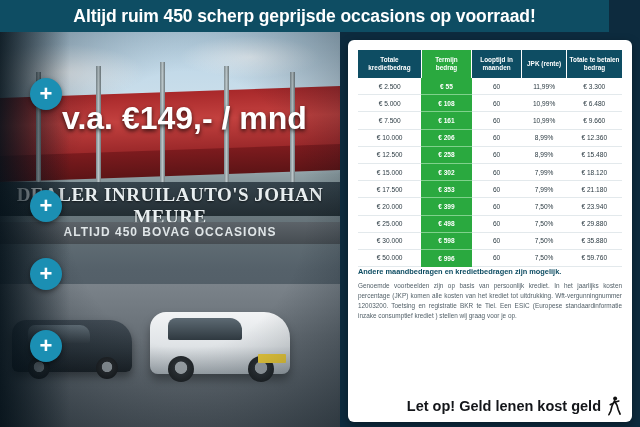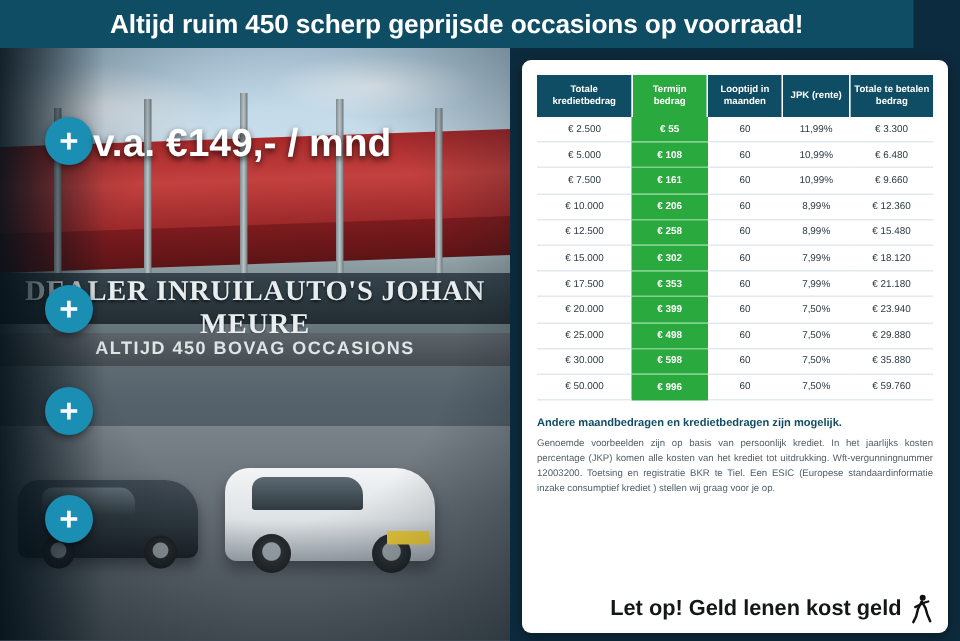--- a/index.html
+++ b/index.html
@@ -122,22 +122,22 @@
   #leftcol {
     position: absolute; left: 0; top: 40px; width: 344px; height: 387px;
   }
   .fin-title {
     position: absolute; left: 62px; top: 14px;
     color: #ffffff; font-size: 27px; font-weight: bold;
     text-shadow: 0 2px 4px rgba(0,0,0,.75);
     white-space: nowrap;
   }
   .fin-sub {
-    position: absolute; left: 62px; top: 40px;
-    color: #ffffff; font-size: 26px; font-weight: bold;
+    position: absolute; left: 62px; top: 60px;
+    color: #ffffff; font-size: 32px; font-weight: bold;
     text-shadow: 0 2px 4px rgba(0,0,0,.75);
     white-space: nowrap;
   }
   .bullet {
     position: absolute; left: 30px; width: 32px; height: 32px; border-radius: 50%;
     background: #1b8fb3; color: #fff;
     display: flex; align-items: center; justify-content: center;
     font-size: 22px; font-weight: bold; line-height: 1;
     box-shadow: 0 2px 5px rgba(0,0,0,.45);
   }
@@ -176,21 +176,21 @@
   table.rates td {
     font-size: 6.6px; text-align: center; color: #2b3a42;
     padding: 4.6px 1px; border-bottom: 1px solid #e3e9ec;
   }
   table.rates td.hl-col {
     background: #2aa93f; color: #ffffff; font-weight: bold;
     border-bottom: 1px solid #7fd18c;
   }
   table.rates tr:last-child td.hl-col { border-bottom: none; }
   .card-note-title {
-    margin-top: 10px; color: #0e4d63; font-size: 7.4px; font-weight: bold;
+    color: #0e4d63; font-size: 7.4px; font-weight: bold;
   }
   .card-note-body {
     margin-top: 5px; color: #515f67; font-size: 6.4px; line-height: 1.55;
     text-align: justify;
   }
   .card-footer {
     position: absolute; left: 10px; bottom: 6px; width: 264px;
     display: flex; align-items: center; justify-content: flex-end; gap: 6px;
   }
   .card-footer .txt {

